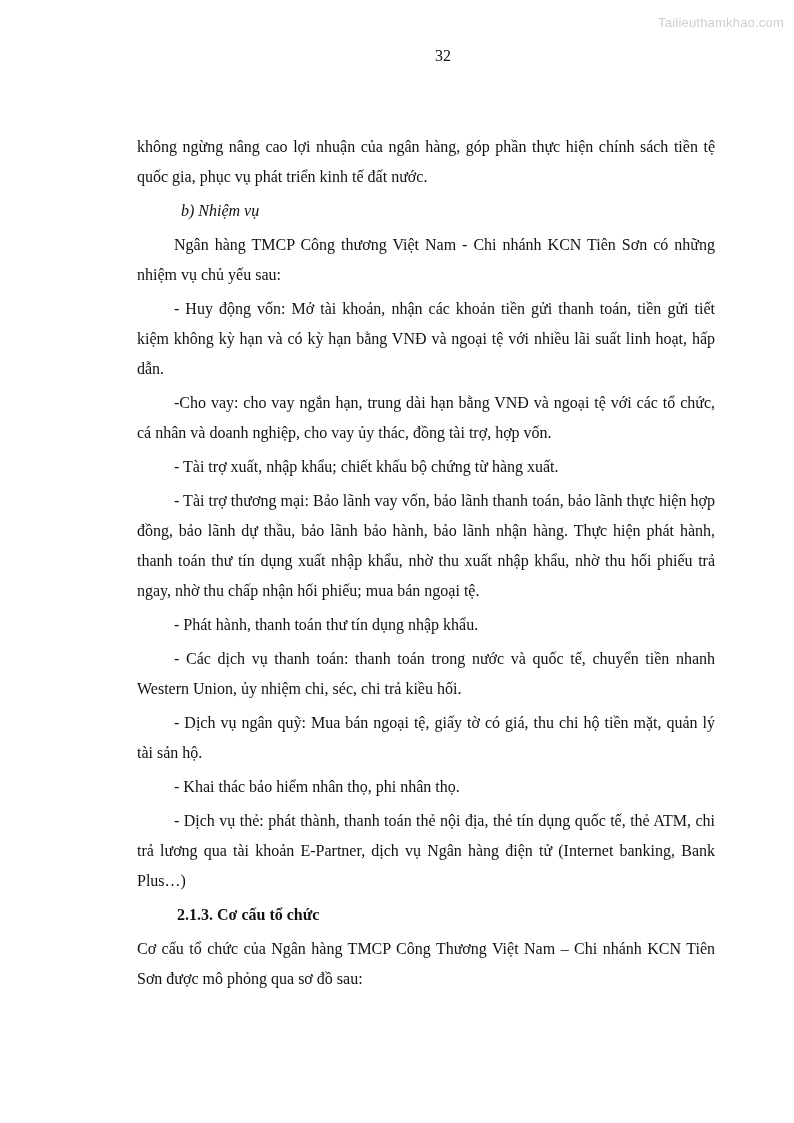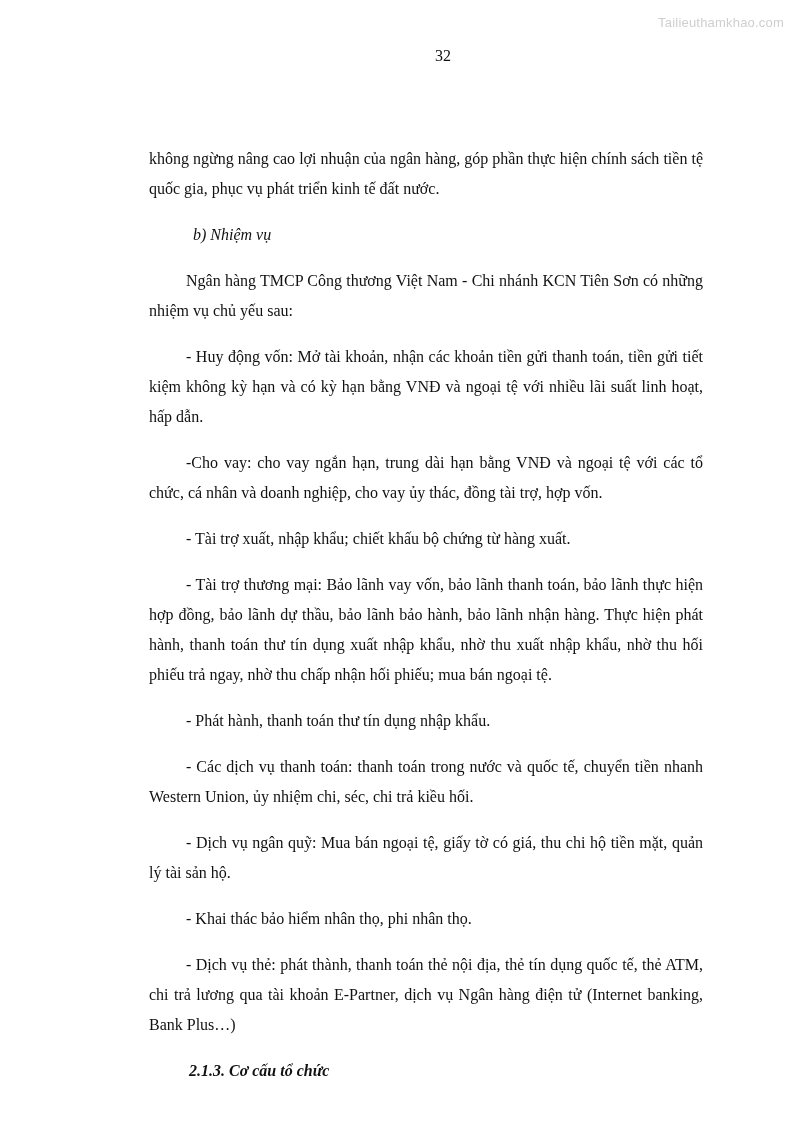--- a/index.html
+++ b/index.html
@@ -2,24 +2,24 @@
 <html><head>
 <meta charset="utf-8">
 <style>
   html, body { margin: 0; padding: 0; background: #ffffff; }
   body { width: 794px; height: 1123px; position: relative; overflow: hidden;
          font-family: "Liberation Serif", "DejaVu Serif", serif; color: #111; }
   .watermark { position: absolute; top: 6px; right: 10px; font-family: "Liberation Sans", "DejaVu Sans", sans-serif;
                font-size: 13px; color: #cfcfcf; letter-spacing: 0.2px; margin-top: 9px; }
   .page-number { position: absolute; top: 47px; left: 0; width: 794px; text-align: center; font-size: 16px; margin-left: 46px; }
   .content { position: absolute; top: 128px; left: 133px; width: 586px; font-size: 16px; line-height: 30px; }
-  .p { margin: 16px; text-align: justify; }
+  .p { margin: 4px; text-align: justify; }
   .indent { text-indent: 37px; }
   .heading-italic { font-style: italic; padding-left: 44px; }
-  .heading-bold { font-style: italic; font-weight: bold; padding-left: 40px; }
+  .heading-bold { font-weight: bold; padding-left: 40px; }
 </style>
 </head>
 <body>
 
 <div class="watermark">Tailieuthamkhao.com</div>
 <div class="page-number">32</div>
 
 <div class="content">
   <p class="p">không ngừng nâng cao lợi nhuận của ngân hàng, góp phần thực hiện chính sách tiền tệ quốc gia, phục vụ phát triển kinh tế đất nước.</p>
   <p class="p heading-italic">b) Nhiệm vụ</p>
@@ -27,13 +27,14 @@
   <p class="p indent">- Huy động vốn: Mở tài khoản, nhận các khoản tiền gửi thanh toán, tiền gửi tiết kiệm không kỳ hạn và có kỳ hạn bằng VNĐ và ngoại tệ với nhiều lãi suất linh hoạt, hấp dẫn.</p>
   <p class="p indent">-Cho vay: cho vay ngắn hạn, trung dài hạn bằng VNĐ và ngoại tệ với các tổ chức, cá nhân và doanh nghiệp, cho vay ủy thác, đồng tài trợ, hợp vốn.</p>
   <p class="p indent">- Tài trợ xuất, nhập khẩu; chiết khấu bộ chứng từ hàng xuất.</p>
   <p class="p indent">- Tài trợ thương mại: Bảo lãnh vay vốn, bảo lãnh thanh toán, bảo lãnh thực hiện hợp đồng, bảo lãnh dự thầu, bảo lãnh bảo hành, bảo lãnh nhận hàng. Thực hiện phát hành, thanh toán thư tín dụng xuất nhập khẩu, nhờ thu xuất nhập khẩu, nhờ thu hối phiếu trả ngay, nhờ thu chấp nhận hối phiếu; mua bán ngoại tệ.</p>
   <p class="p indent">- Phát hành, thanh toán thư tín dụng nhập khẩu.</p>
   <p class="p indent">- Các dịch vụ thanh toán: thanh toán trong nước và quốc tế, chuyển tiền nhanh Western Union, ủy nhiệm chi, séc, chi trả kiều hối.</p>
   <p class="p indent">- Dịch vụ ngân quỹ: Mua bán ngoại tệ, giấy tờ có giá, thu chi hộ tiền mặt, quản lý tài sản hộ.</p>
   <p class="p indent">- Khai thác bảo hiểm nhân thọ, phi nhân thọ.</p>
   <p class="p indent">- Dịch vụ thẻ: phát thành, thanh toán thẻ nội địa, thẻ tín dụng quốc tế, thẻ ATM, chi trả lương qua tài khoản E-Partner, dịch vụ Ngân hàng điện tử (Internet banking, Bank Plus…)</p>
   <p class="p heading-bold">2.1.3. Cơ cấu tổ chức</p>
+  <p class="p">Cơ cấu tổ chức của Ngân hàng TMCP Công Thương Việt Nam – Chi nhánh KCN Tiên Sơn được mô phỏng qua sơ đồ sau:</p>
 </div>
 
 </body></html>

